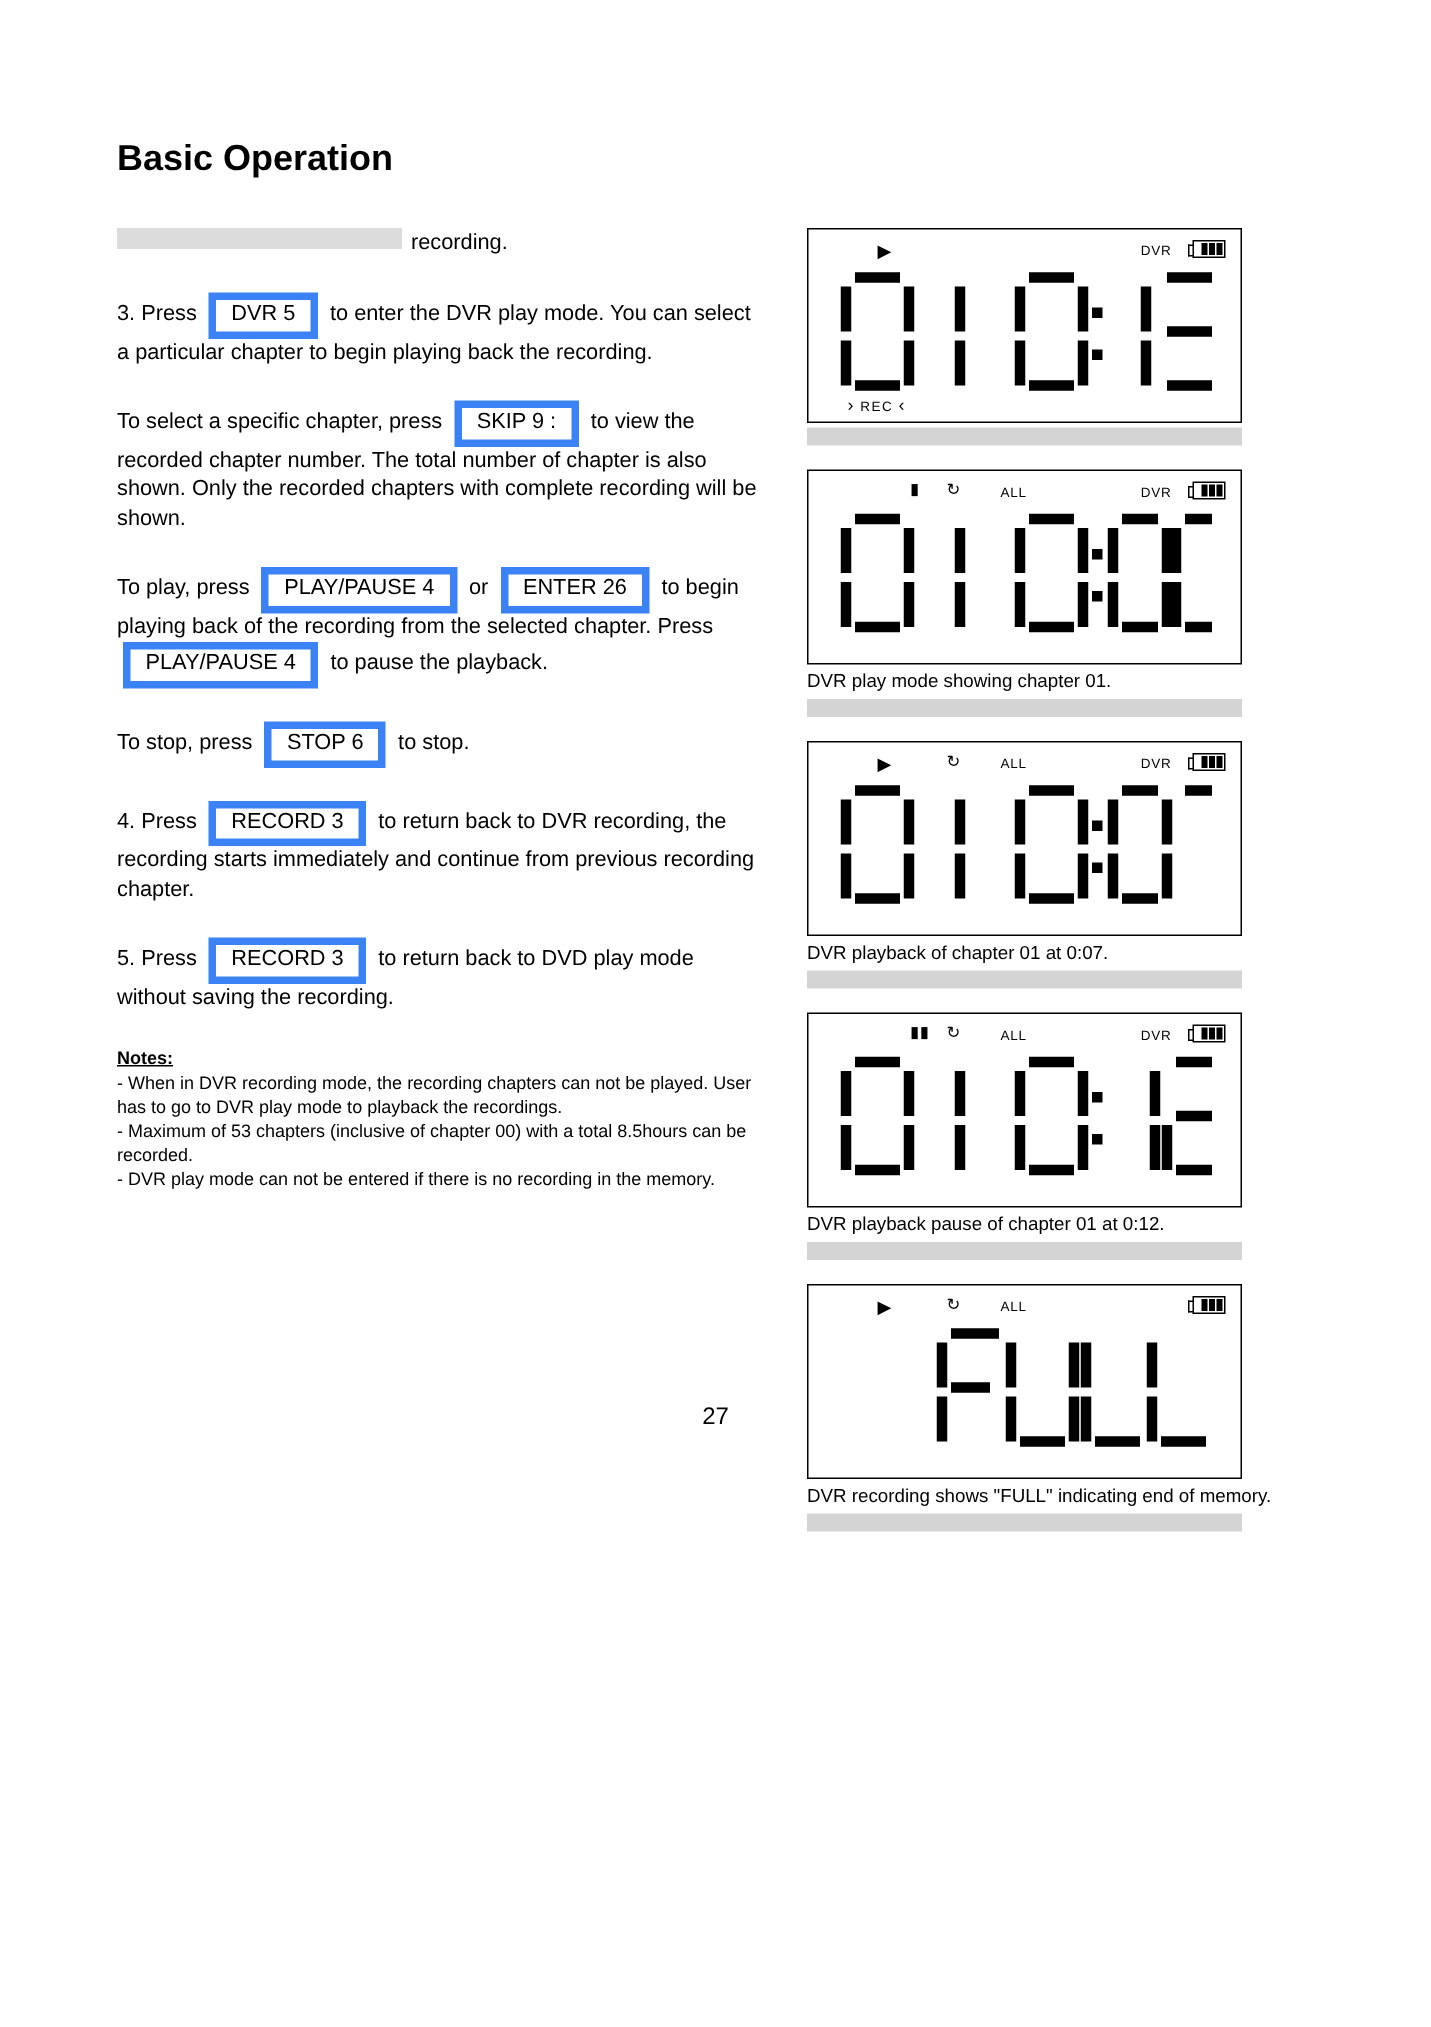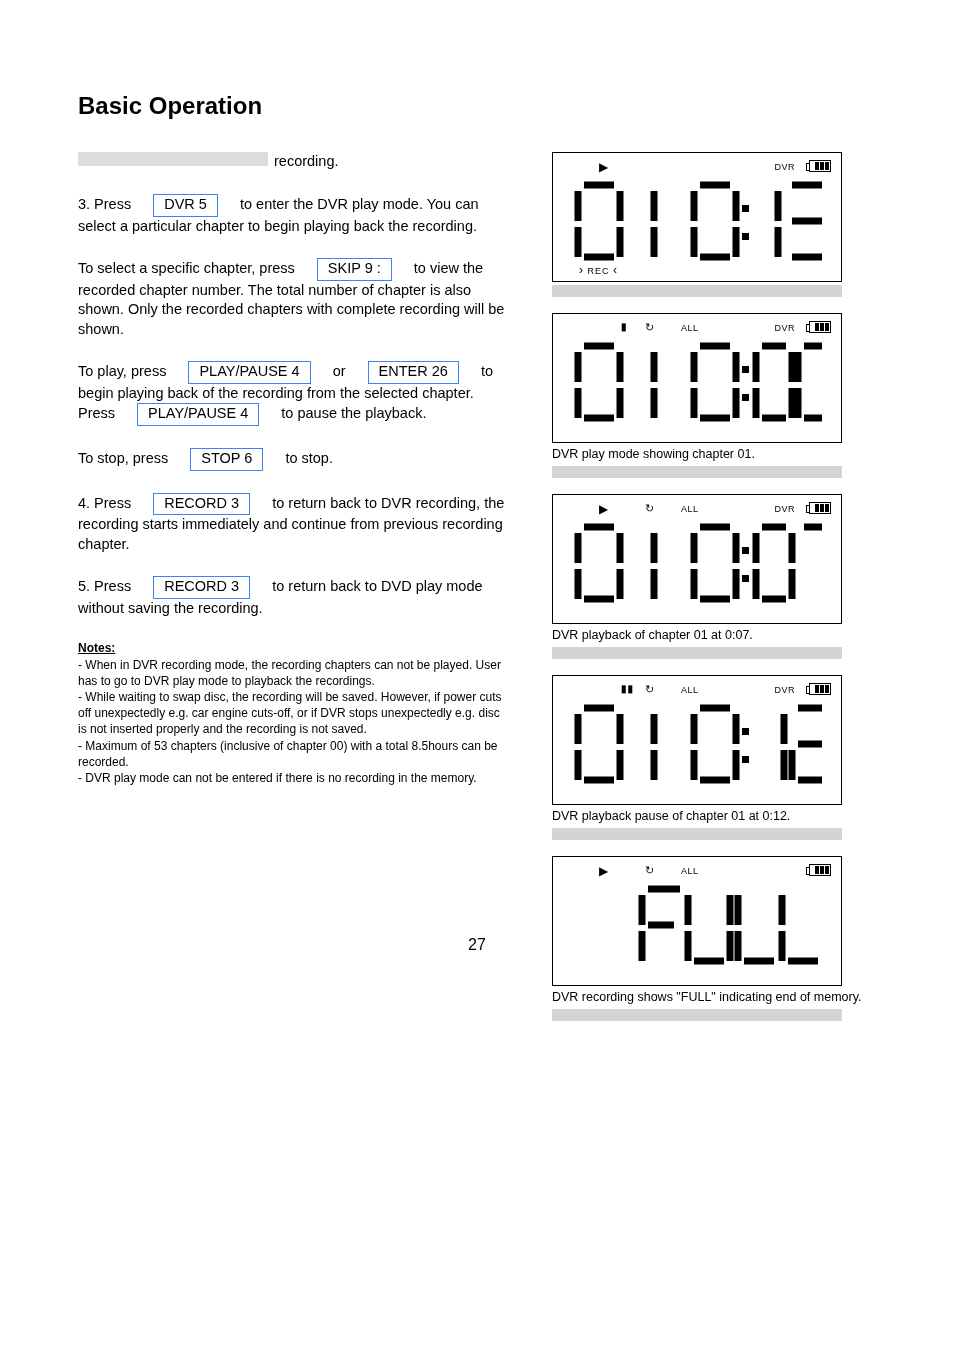--- a/index.html
+++ b/index.html
@@ -21,21 +21,21 @@
     box-sizing: border-box;
     padding: 90px 78px 40px 78px;
   }
   .title {
     font-size: 24px;
     font-weight: bold;
     margin-bottom: 30px;
   }
   .content-row {
     display: flex;
-    gap: 44px;
+    gap: 30px;
   }
   .left-col {
     flex: 0 0 430px;
   }
   .right-col {
     flex: 1;
   }
   .lead-bar-wrap {
     display: flex;
     align-items: baseline;
@@ -46,23 +46,23 @@
     width: 190px;
     height: 14px;
     background: #dcdcdc;
     margin-right: 6px;
   }
   .para {
     margin-bottom: 22px;
   }
   .key {
     display: inline-block;
-    border: 1px solid #3b82f6;
+    border: 5px solid #3b82f6;
     padding: 0 10px 1px 10px;
-    margin: 0 18px;
+    margin: 0 4px;
     white-space: nowrap;
   }
   .notes-head {
     font-weight: bold;
     text-decoration: underline;
     margin-top: 10px;
   }
   .notes {
     font-size: 12px;
     margin-top: 12px;
@@ -214,21 +214,20 @@
 
       <div class="para">
         <span>5. Press </span>
         <span class="key">RECORD 3</span>
         <span> to return back to DVD play mode without saving the recording.</span>
       </div>
 
       <div class="notes">
         <div class="notes-head">Notes:</div>
         <div>- When in DVR recording mode, the recording chapters can not be played. User has to go to DVR play mode to playback the recordings.</div>
-        <div>- While waiting to swap disc, the recording will be saved. However, if power cuts off unexpectedly e.g. car engine cuts-off, or if DVR stops unexpectedly e.g. disc is not inserted properly and the recording is not saved.</div>
         <div>- Maximum of 53 chapters (inclusive of chapter 00) with a total 8.5hours can be recorded.</div>
         <div>- DVR play mode can not be entered if there is no recording in the memory.</div>
       </div>
 
     </div>
 
     <div class="right-col">
 
       <div class="lcd-block">
         <div class="lcd">

